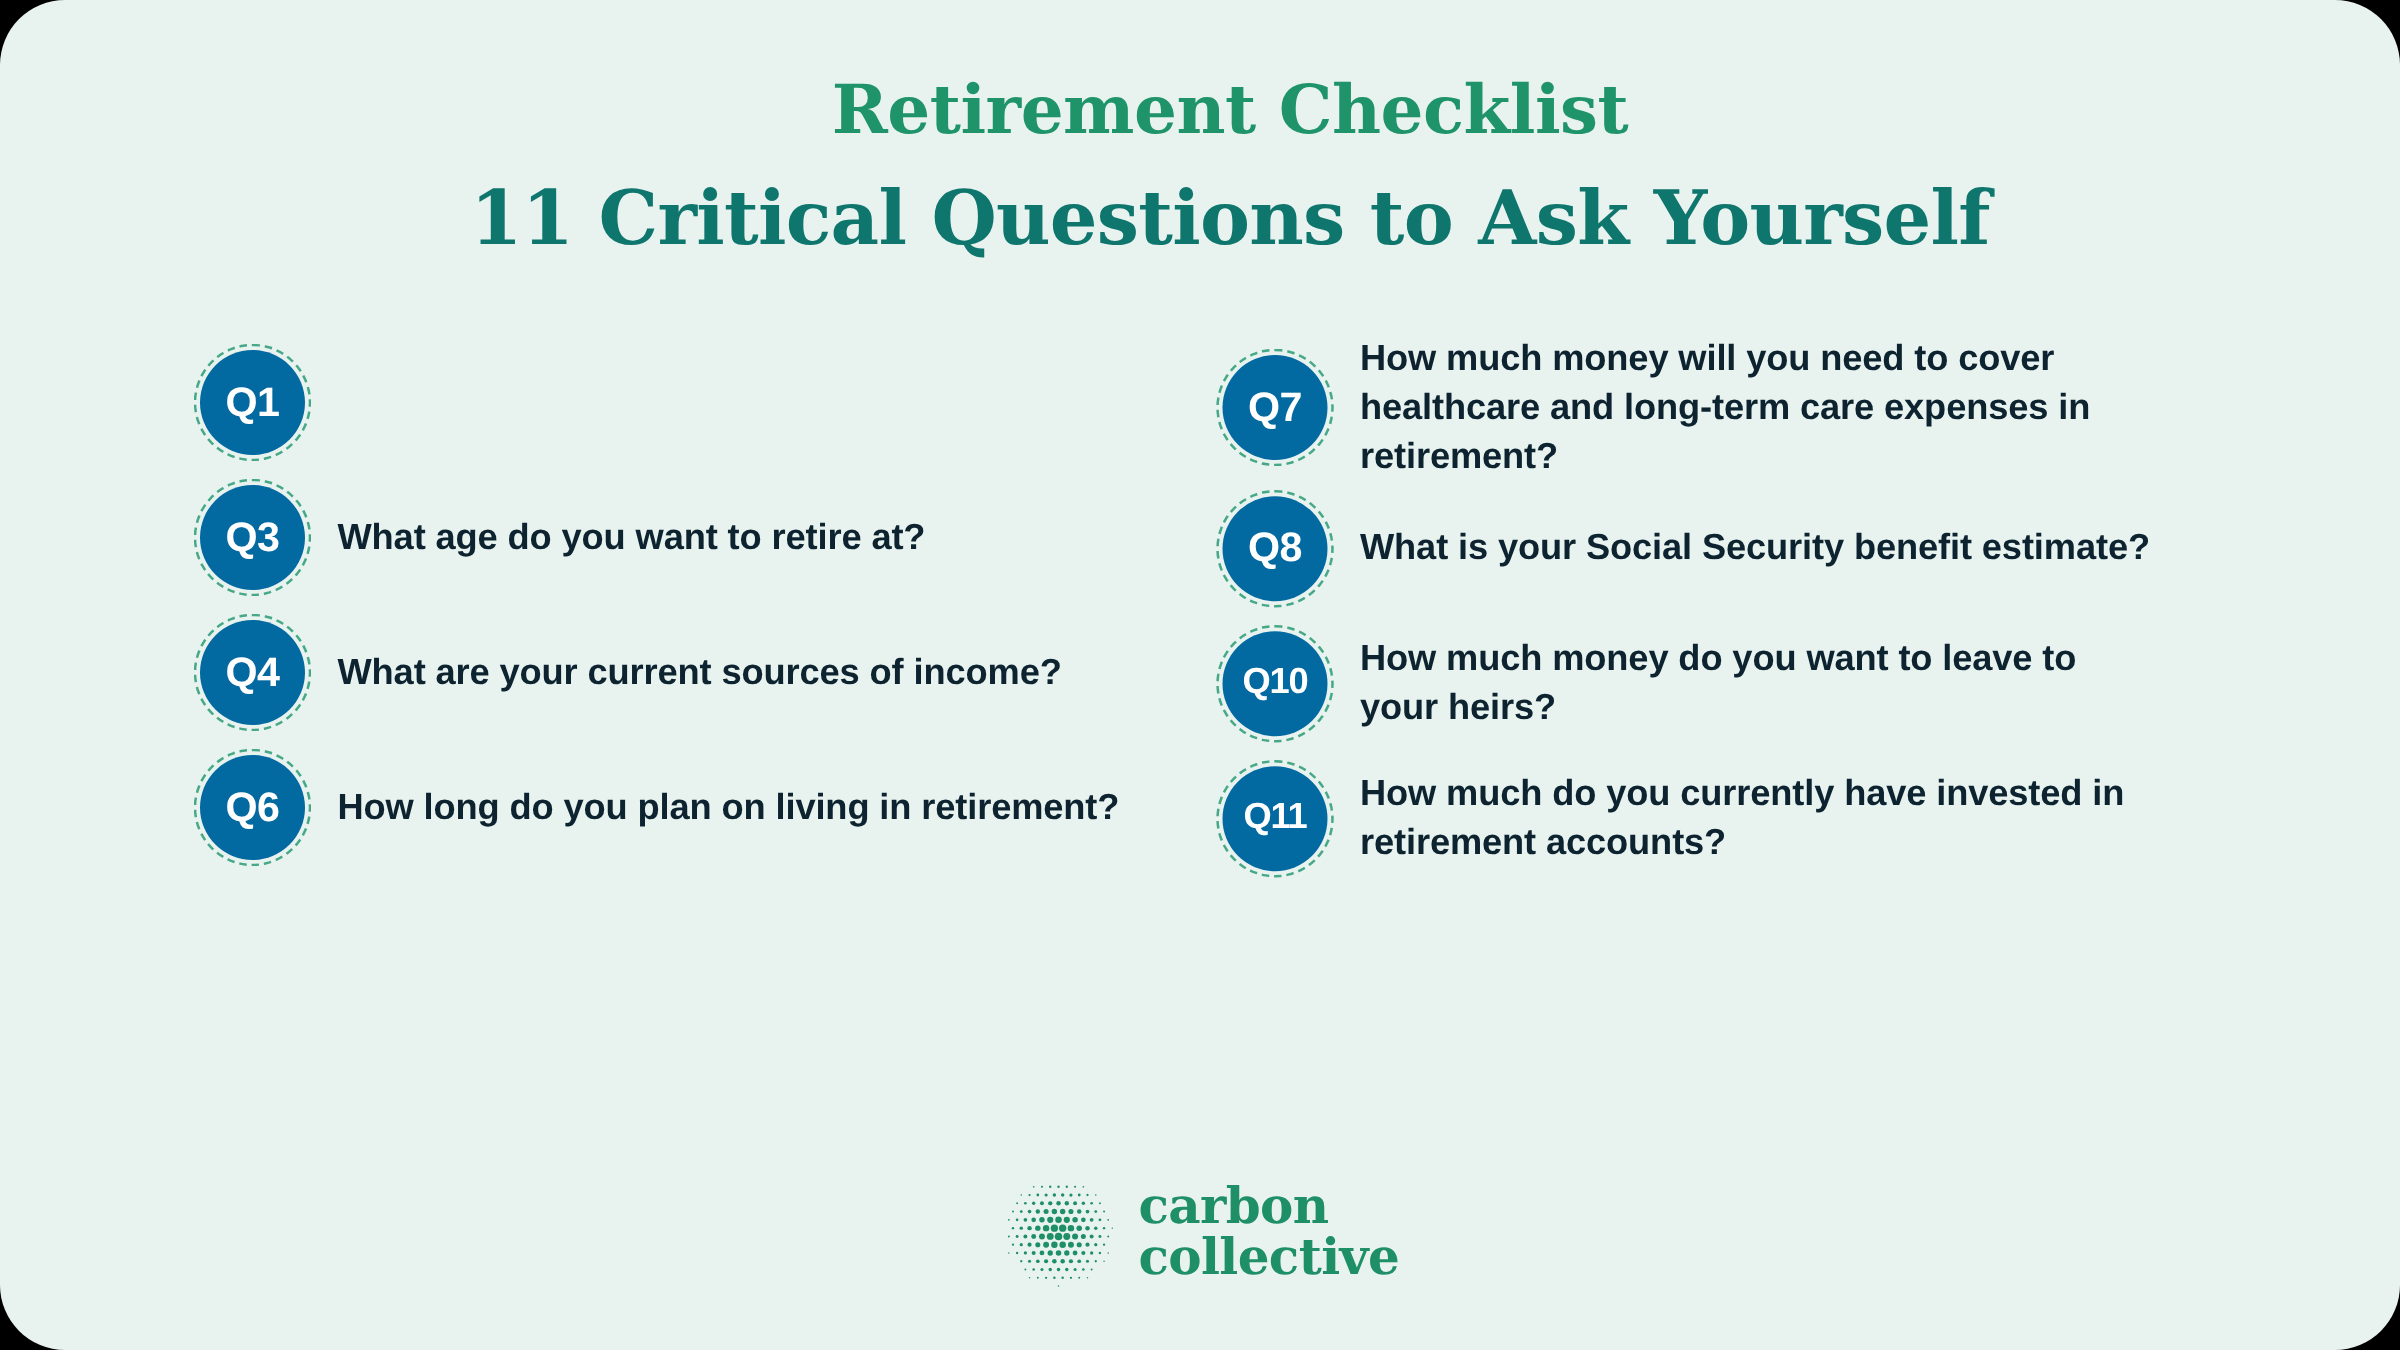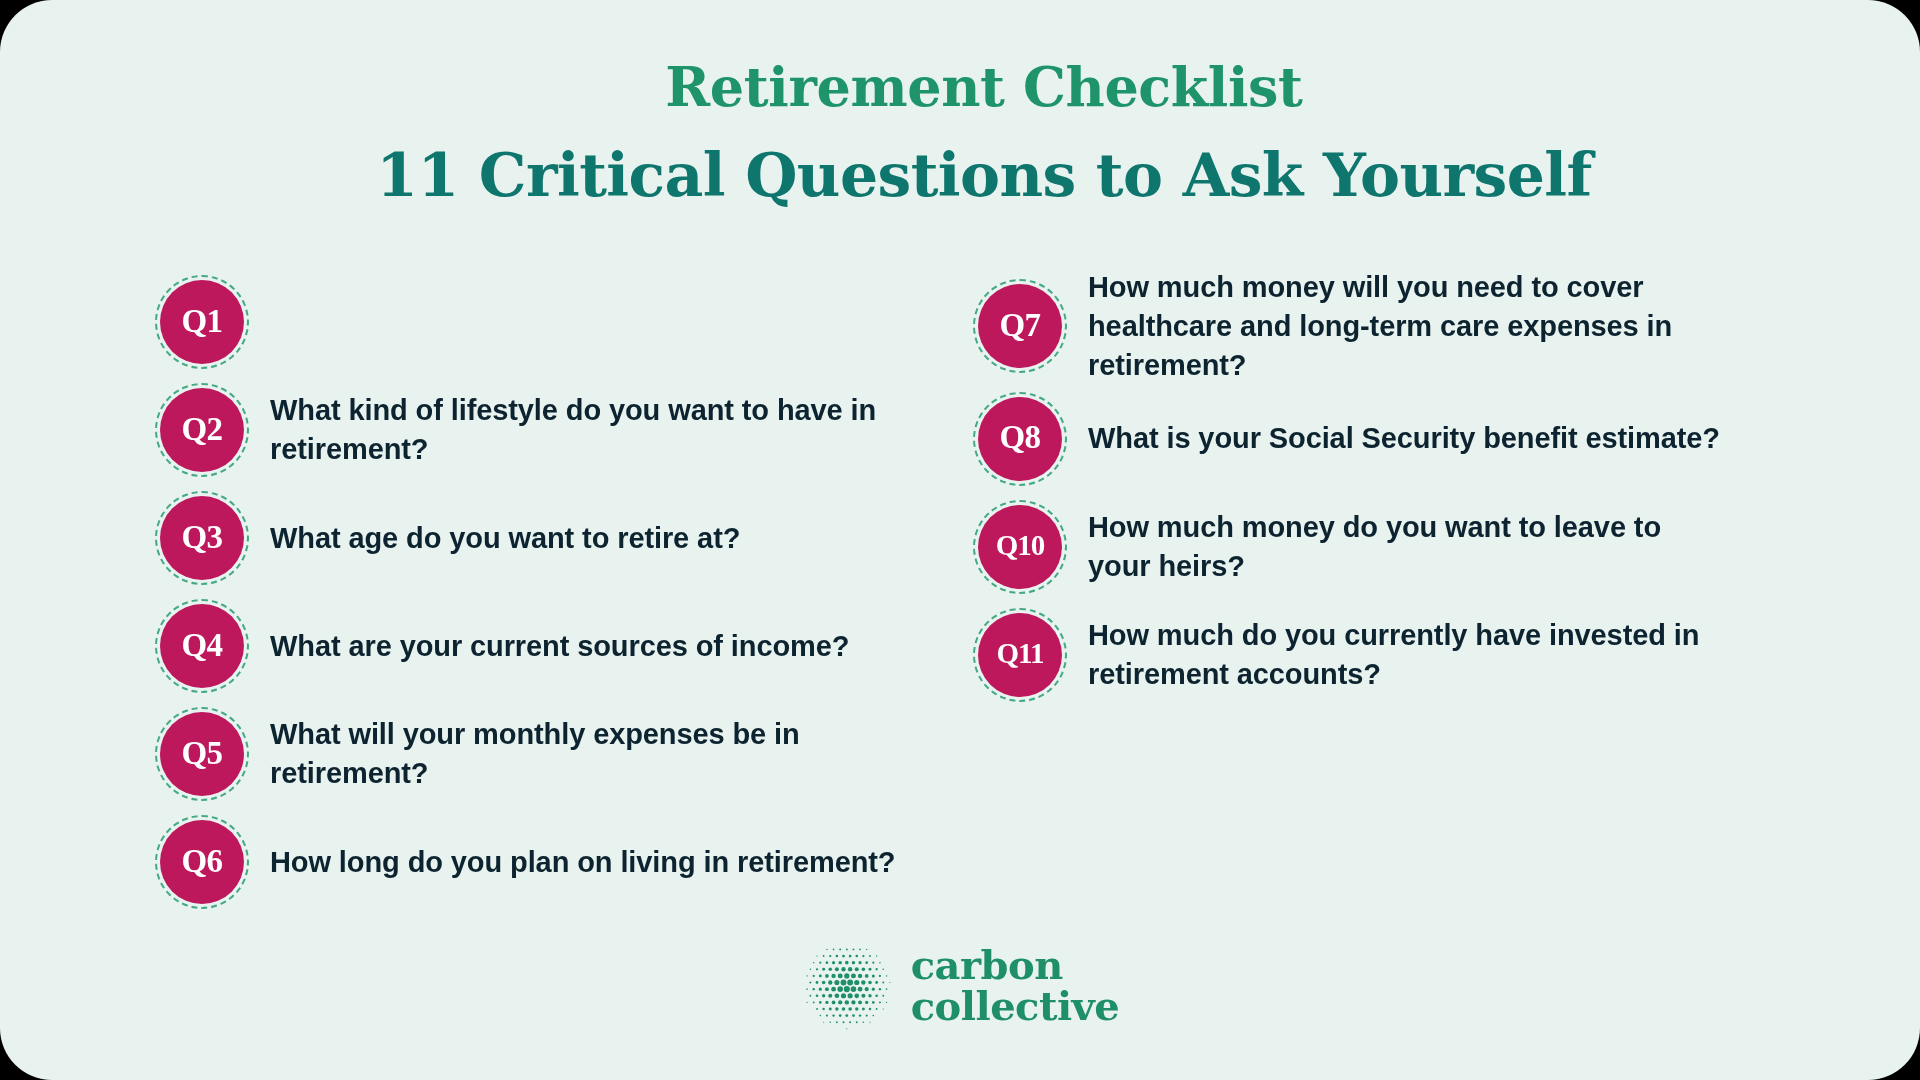--- a/index.html
+++ b/index.html
@@ -76,26 +76,26 @@
     border:2px dashed #2a9c74;
     border-radius:50%;
     opacity:.85;
   }
 
   .badge {
     position:absolute;
     left:0; top:0;
     width:84px; height:84px;
     border-radius:50%;
-    background:#be185d;
+    background:#0369a1;
     color:#ffffff;
     display:flex;
     align-items:center;
     justify-content:center;
-    font-family:Liberation Serif, serif;
+    font-family:Liberation Sans, sans-serif;
     font-weight:700;
     font-size:33px;
     letter-spacing:-0.5px;
     line-height:1;
     padding-bottom:2px;
     text-align:center;
   }
   .badge.wide { font-size:29px; letter-spacing:-1px; }
 
   .q-text {
@@ -145,44 +145,30 @@
     <div class="column left">
         <div class="q-row">
           <div class="badge-wrap">
             <div class="badge-ring"></div>
             <div class="badge">Q1</div>
           </div>
         </div>
         <div class="q-row">
           <div class="badge-wrap">
             <div class="badge-ring"></div>
-            <div class="badge">Q2</div>
-          </div>
-          <div class="q-text">What kind of lifestyle do you want to have in retirement?</div>
-        </div>
-        <div class="q-row">
-          <div class="badge-wrap">
-            <div class="badge-ring"></div>
             <div class="badge">Q3</div>
           </div>
           <div class="q-text">What age do you want to retire at?</div>
         </div>
         <div class="q-row">
           <div class="badge-wrap">
             <div class="badge-ring"></div>
             <div class="badge">Q4</div>
           </div>
           <div class="q-text">What are your current sources of income?</div>
-        </div>
-        <div class="q-row">
-          <div class="badge-wrap">
-            <div class="badge-ring"></div>
-            <div class="badge">Q5</div>
-          </div>
-          <div class="q-text">What will your monthly expenses be in retirement?</div>
         </div>
         <div class="q-row">
           <div class="badge-wrap">
             <div class="badge-ring"></div>
             <div class="badge">Q6</div>
           </div>
           <div class="q-text">How long do you plan on living in retirement?</div>
         </div>
       </div>
     <div class="column right">

